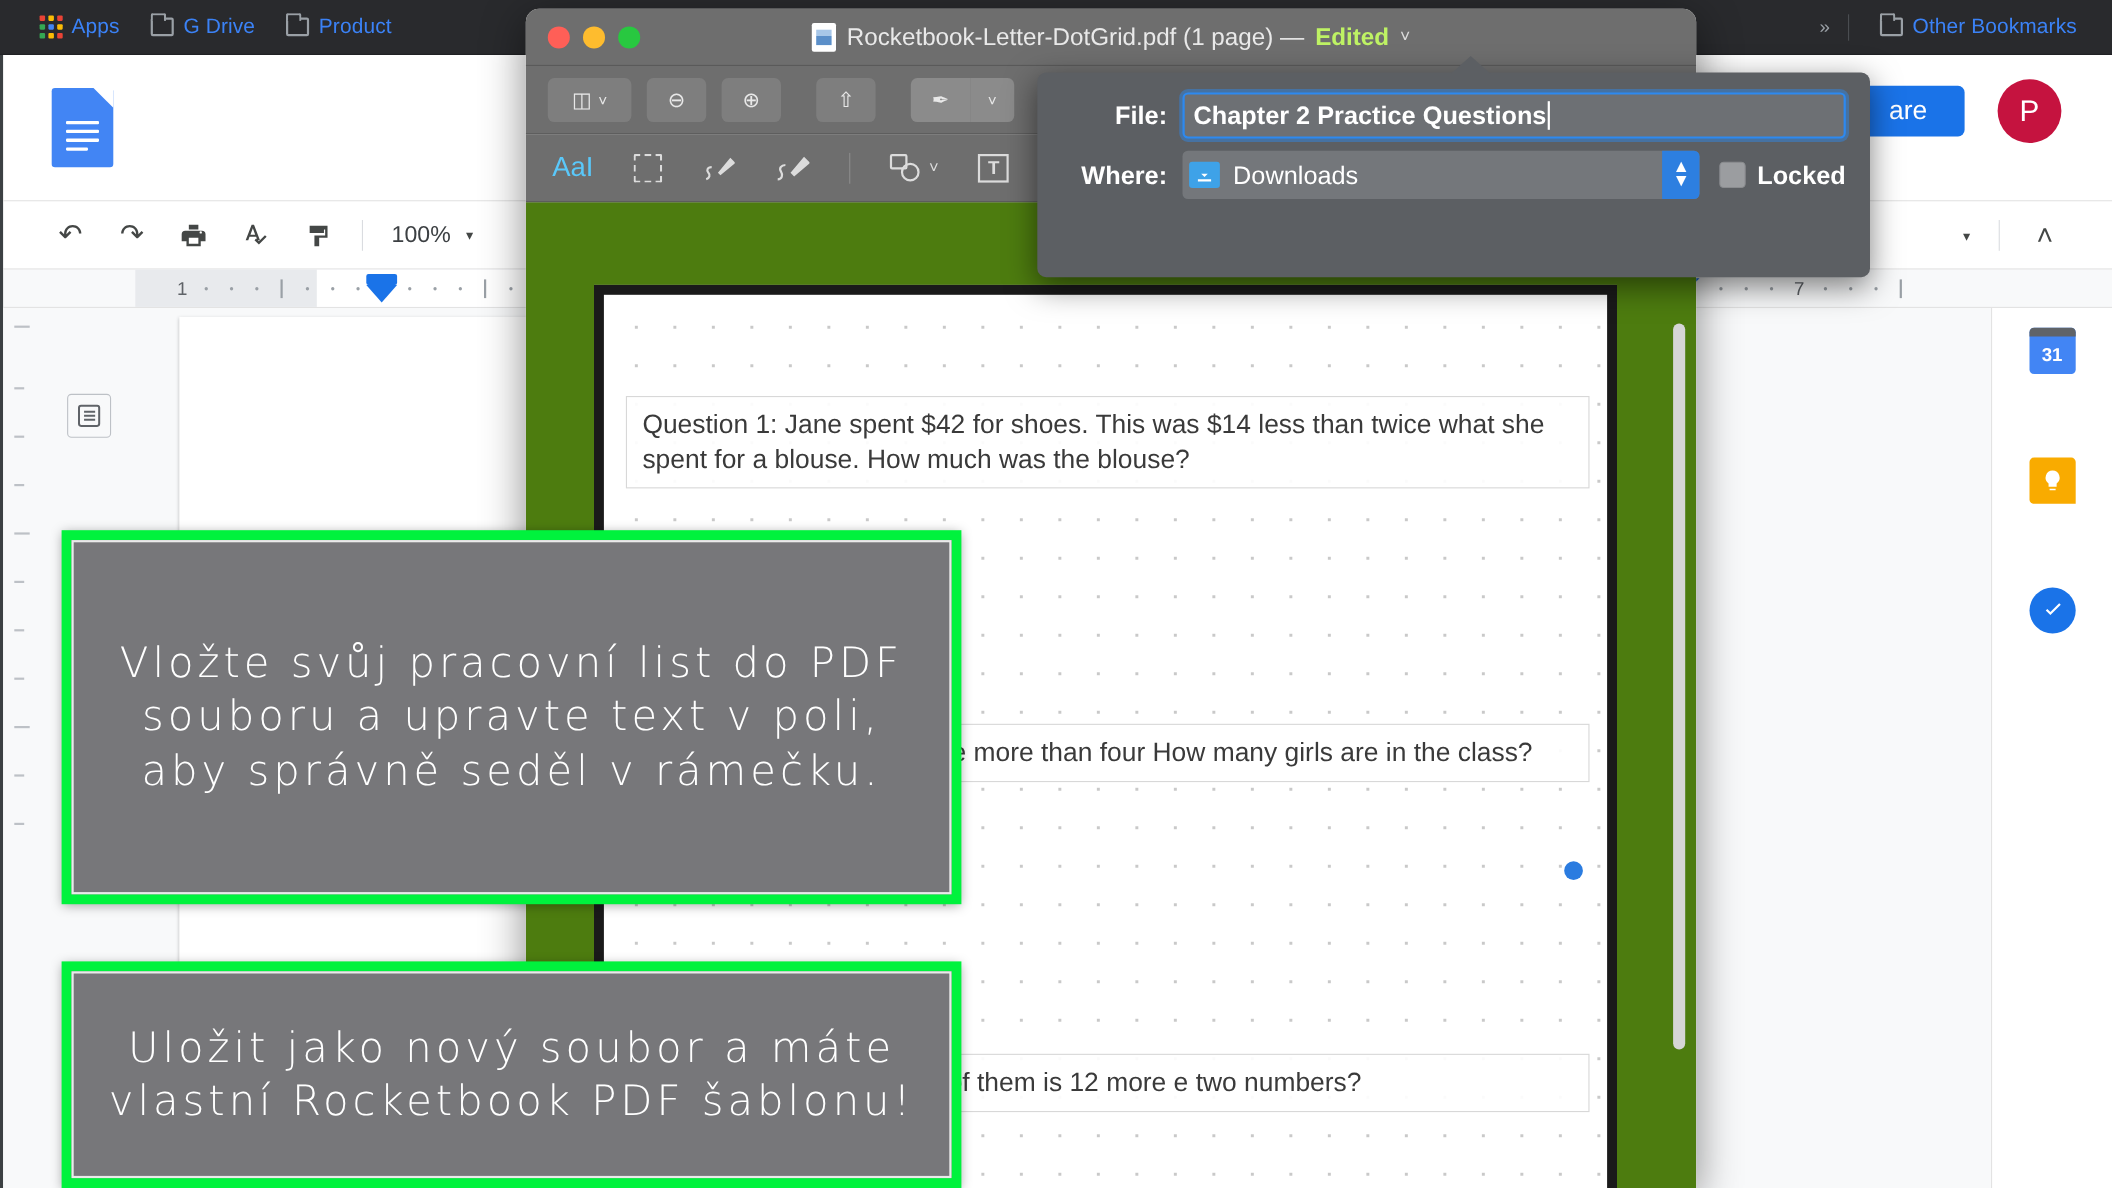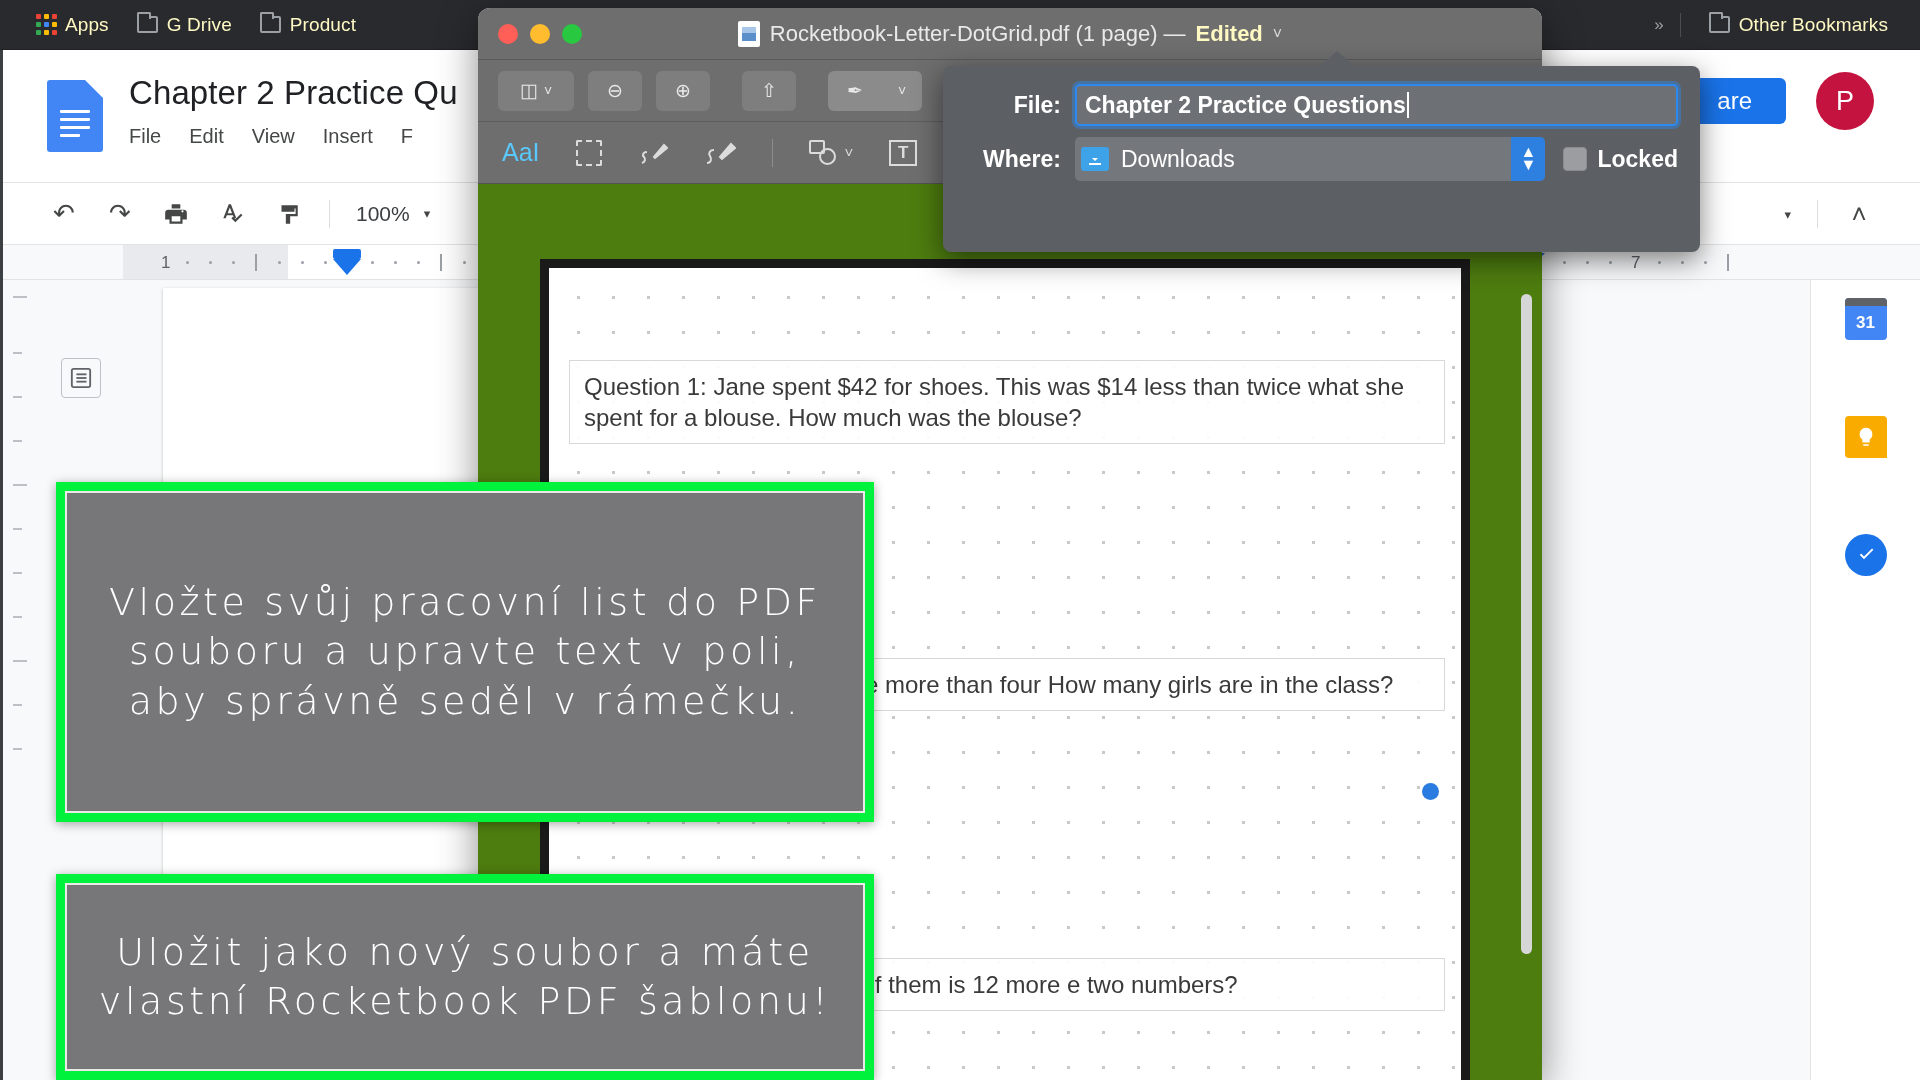--- a/index.html
+++ b/index.html
@@ -20,21 +20,21 @@
     border-bottom: 1px solid #202124;
   }
   .bm-item {
     display: flex; align-items: center; gap: 9px;
     height: 34px; padding: 0 10px; margin-left: 8px;
     border-radius: 5px; cursor: default;
     color: #e8eaed; font-size: 19px; letter-spacing: .1px;
     white-space: nowrap;
   }
   .bm-item:first-child { margin-left: 26px; }
-  .bm-label { color: #fef9c3; font-size: 19px; text-align: center; }
+  .bm-label { color: #3b82f6; font-size: 19px; text-align: center; }
   .apps-grid { width: 20px; height: 21px; display: grid;
     grid-template-columns: repeat(3, 5px); grid-template-rows: repeat(3, 5px);
     gap: 3px; }
   .apps-grid i { display: block; width: 5px; height: 5px; border-radius: 1px; }
   .folder-ico {
     width: 21px; height: 17px; border: 2px solid #9aa0a6; border-radius: 2px;
     position: relative;
   }
   .folder-ico::before {
     content: ""; position: absolute; left: -2px; top: -6px;
@@ -194,21 +194,21 @@
     justify-content: center; gap: 10px; pointer-events: none;
   }
   .pv-doc-ico {
     width: 22px; height: 26px; background: #fff; border-radius: 2px; position: relative;
     flex: none;
   }
   .pv-doc-ico::after {
     content:""; position:absolute; left:4px; top:6px; width:14px; height:14px;
     background: linear-gradient(#a8c7e8 0 40%, #5b8fc9 40% 100%);
   }
-  .pv-edited { color: #fef9c3; font-weight: bold; }
+  .pv-edited { color: #bef264; font-weight: bold; }
   .pv-chev { color: #dcdcdc; font-size: 16px; }
 
   .pv-toolbar1 {
     height: 62px; background: #6e6e6e; display: flex; align-items: center;
     gap: 14px; padding-left: 20px; border-bottom: 1px solid #5d5d5d;
   }
   .pv-btn {
     height: 40px; min-width: 54px; background: #7e7e7e; border-radius: 6px;
     display: flex; align-items: center; justify-content: center; gap: 6px;
     color: #e8e8e8; font-size: 19px; cursor: pointer; padding: 0 10px;
@@ -380,30 +380,20 @@
   </div>
 
   <div class="docs-window">
 
     <div class="docs-header">
       <div class="docs-logo">
         <i></i>
           <i></i>
           <i></i>
           <i></i>
-      </div>
-      <div class="docs-titleblock">
-        <div class="docs-title">Chapter 2 Practice Qu</div>
-        <div class="docs-menu">
-          <span>File</span>
-          <span>Edit</span>
-          <span>View</span>
-          <span>Insert</span>
-          <span>F</span>
-        </div>
       </div>
       <div class="docs-head-right">
         <button class="share-btn">are</button>
         <div class="avatar">P</div>
       </div>
     </div>
 
     <div class="docs-toolbar">
       <span class="tb-ico">↶</span>
       <span class="tb-ico">↷</span>

